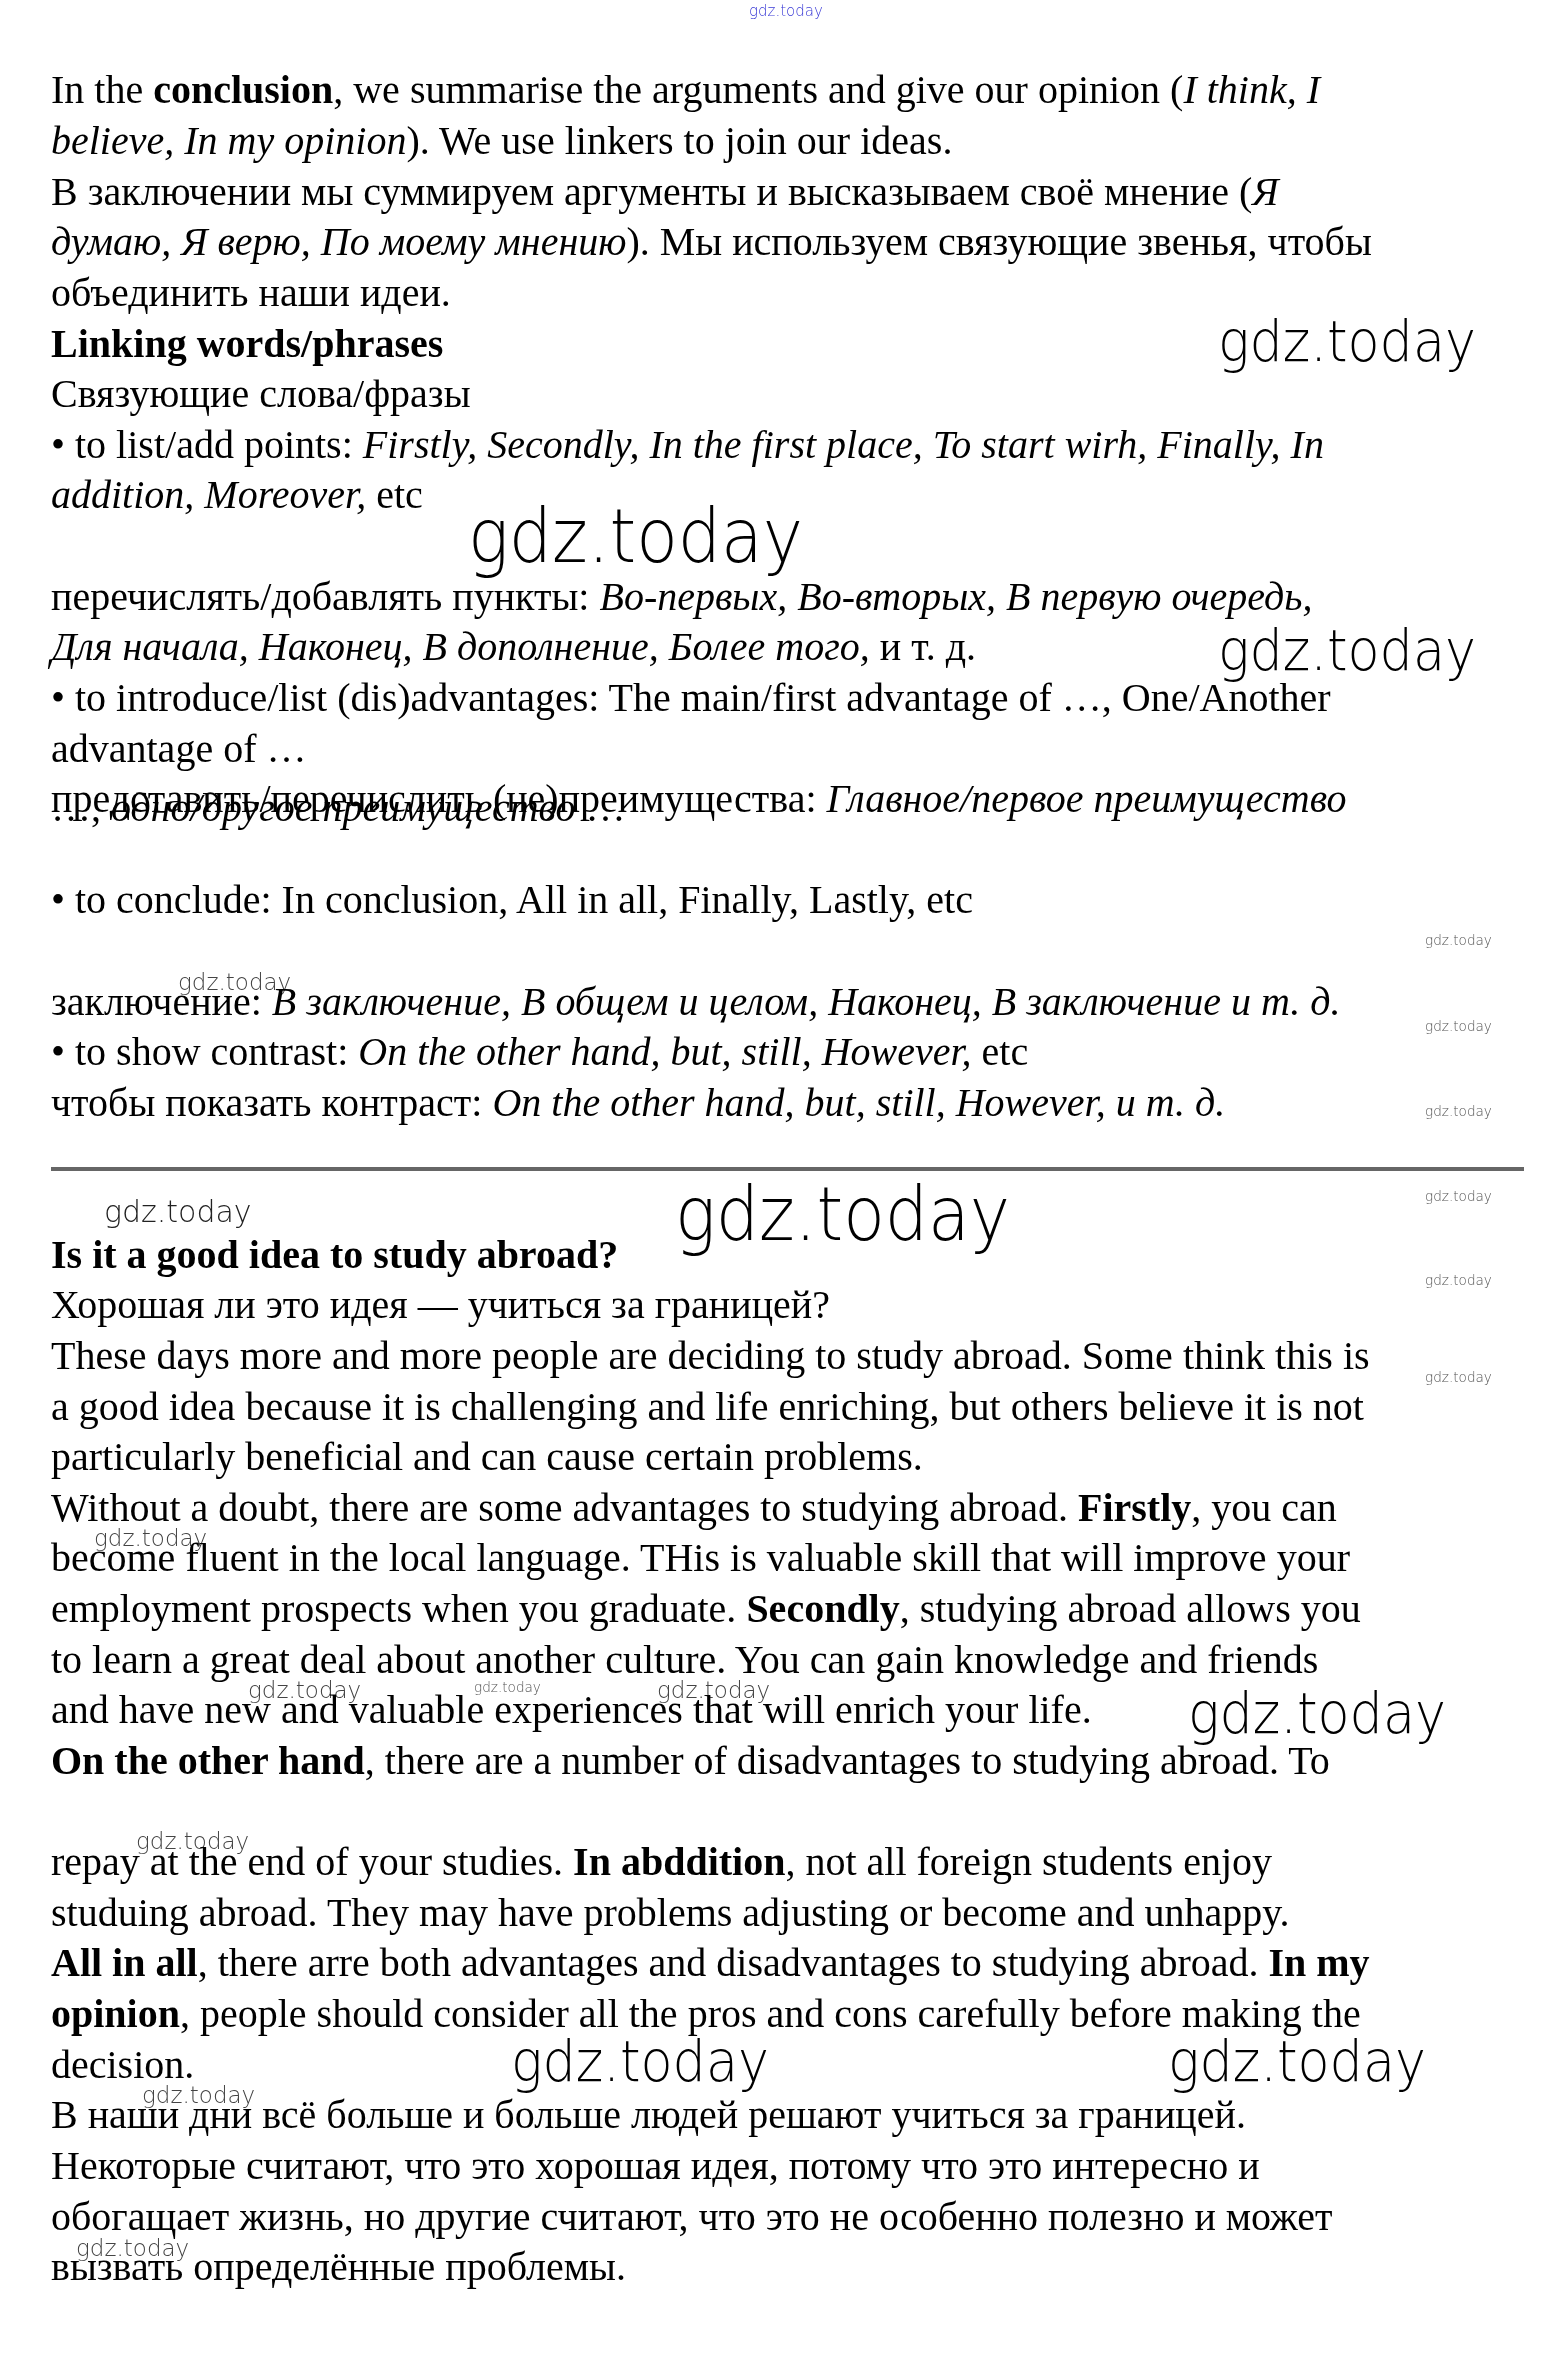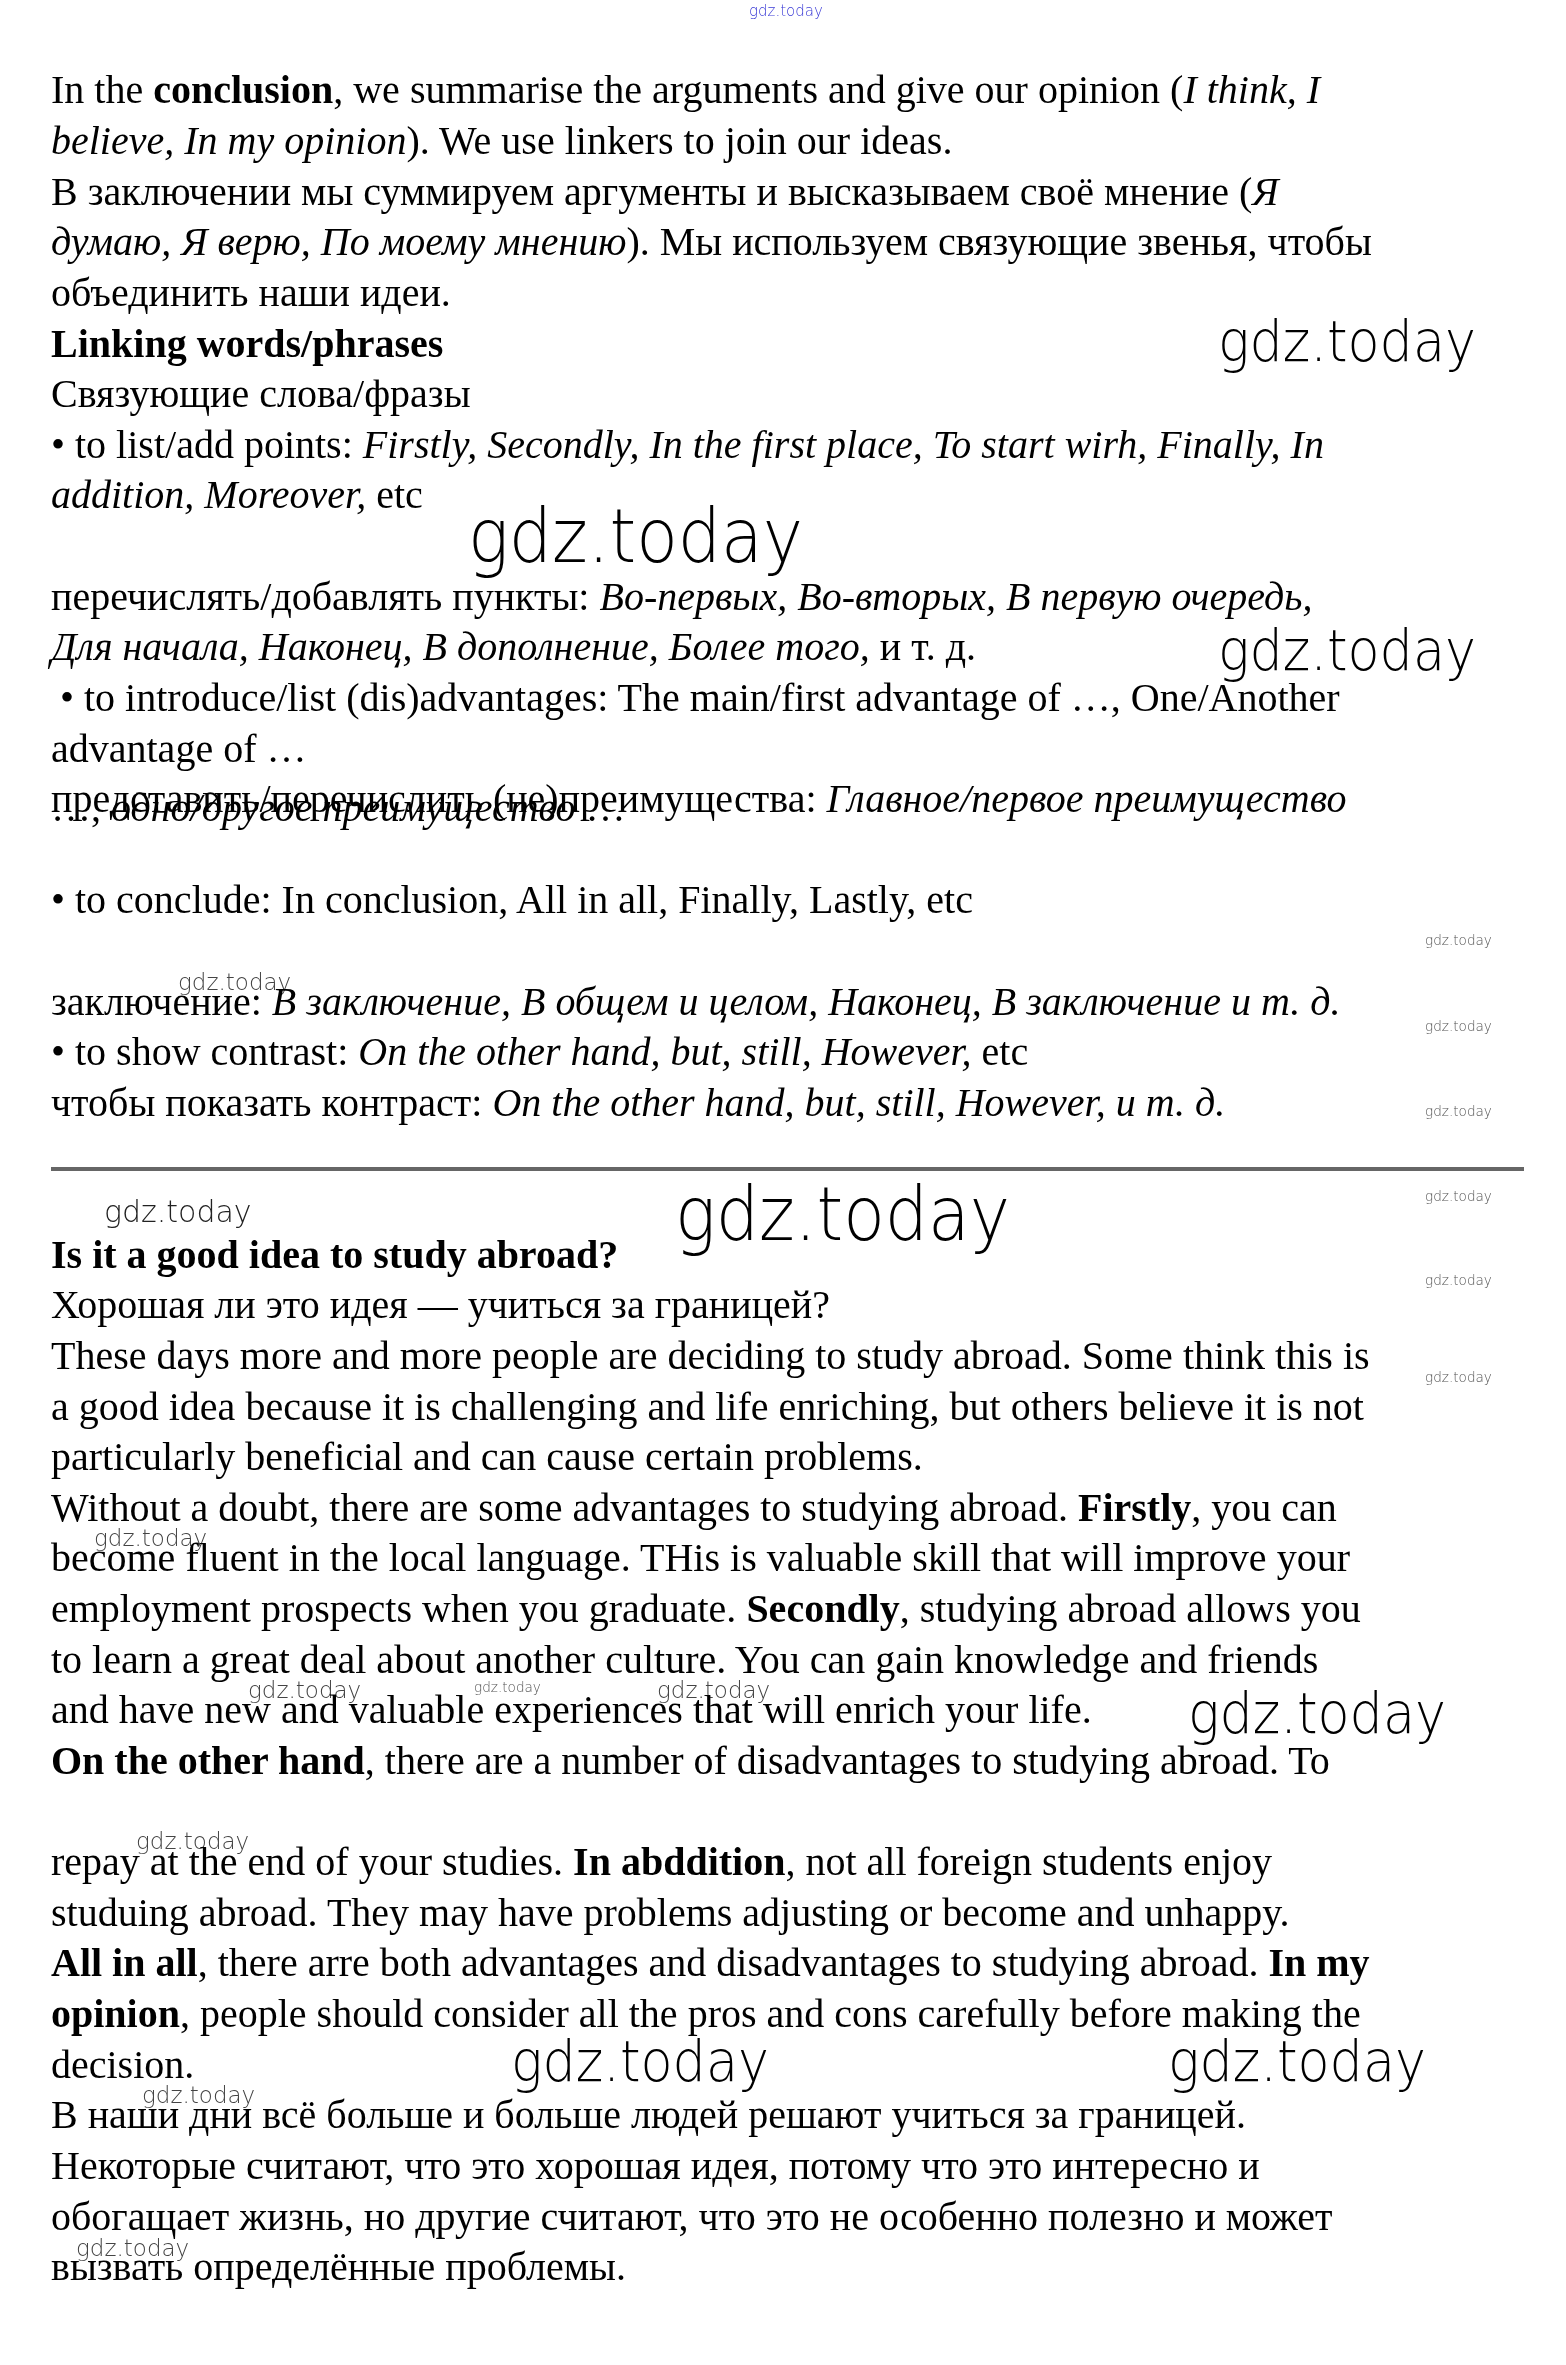--- a/index.html
+++ b/index.html
@@ -57,21 +57,21 @@
   </div>
   <div class="wm xl" style="left:468px; top:493px;">gdz.today</div>
   <div class="line" style="top:573px;">
     <span>перечислять/добавлять пункты: </span><i>Во-первых, Во-вторых, В первую очередь,</i>
   </div>
   <div class="line" style="top:623px;">
     <i>Для начала, Наконец, В дополнение, Более того,</i><span> и т. д.</span>
   </div>
   <div class="wm big" style="left:1218px; top:617px;">gdz.today</div>
 
-  <div class="line" style="top:674px;margin-left:9px;">•  to introduce/list (dis)advantages: The main/first advantage of …, One/Another</div>
+  <div class="line" style="top:674px;">•  to introduce/list (dis)advantages: The main/first advantage of …, One/Another</div>
   <div class="line" style="top:725px;">advantage of …</div>
   <div class="line" style="top:775px;">
     <span>представить/перечислить (не)преимущества: </span><i>Главное/первое преимущество</i>
   </div>
   <div class="line" style="top:784px;">
     <span>…, </span><i>одно/другое преимущество</i><span> …</span>
   </div>
 
   <div class="line" style="top:876px;">• to conclude: In conclusion, All in all, Finally, Lastly, etc</div>
   <div class="wm tiny" style="left:1425px; top:932px;">gdz.today</div>

